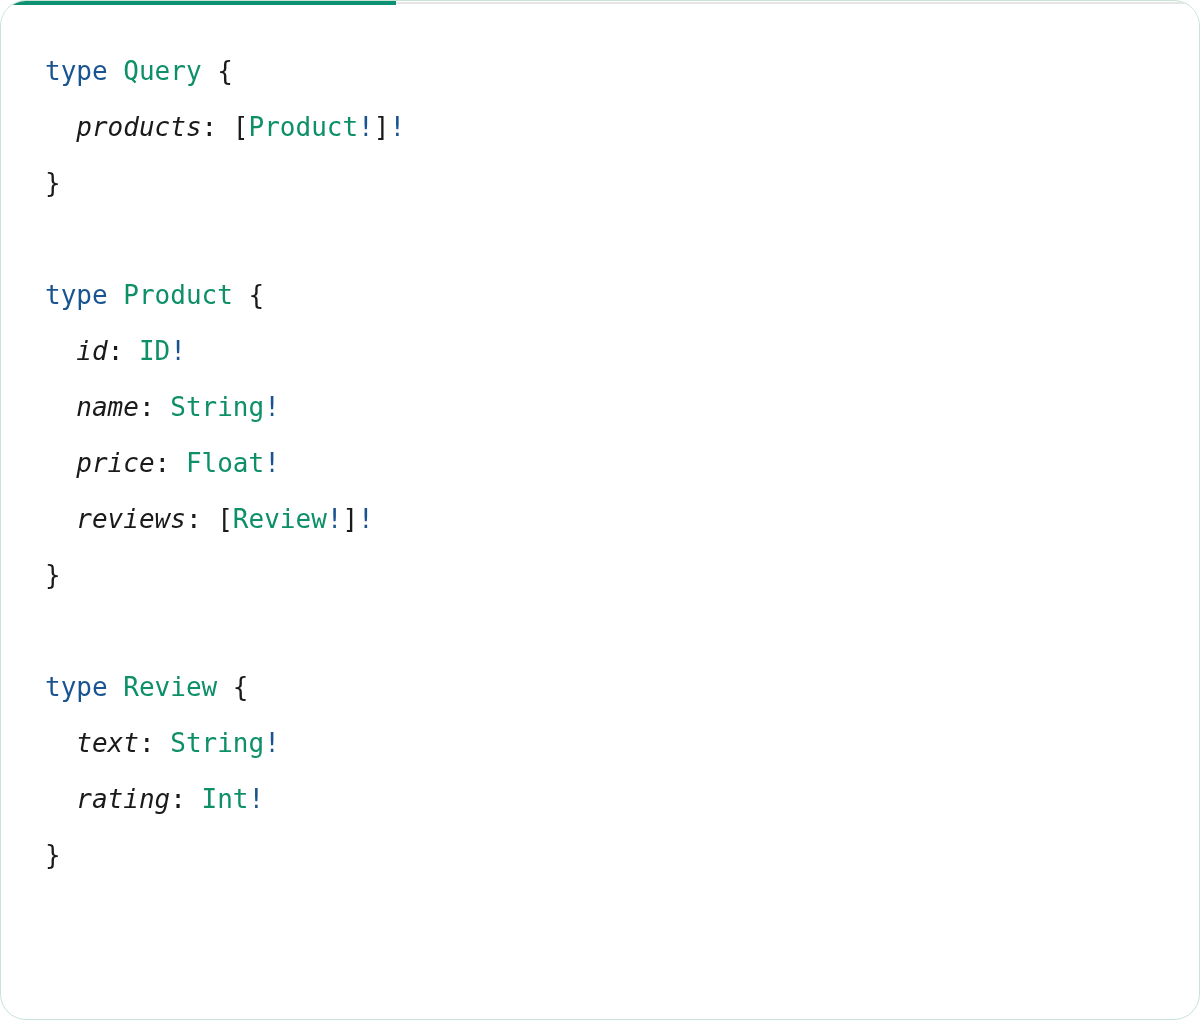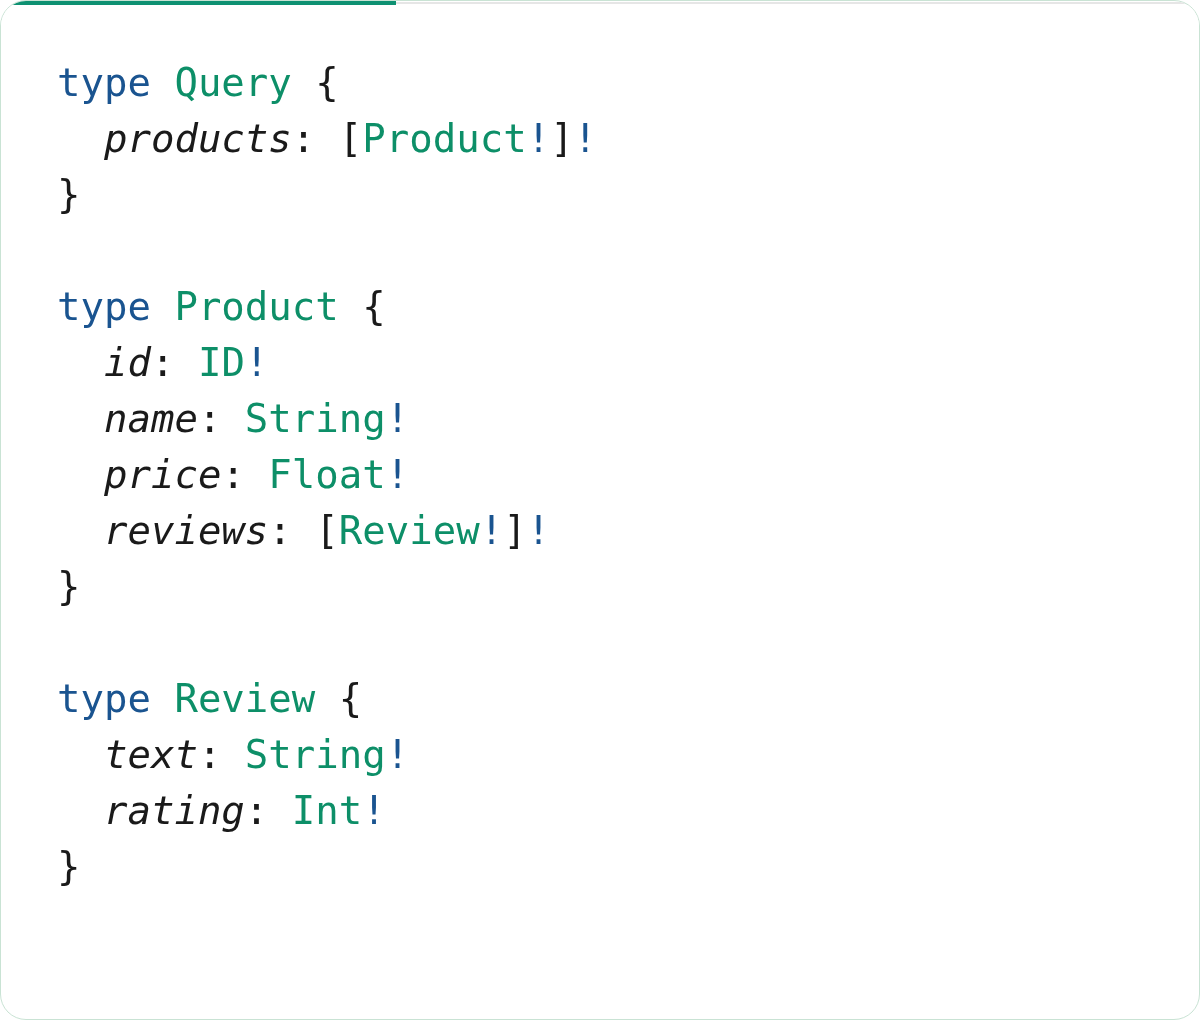--- a/index.html
+++ b/index.html
@@ -68,23 +68,23 @@
     height: 4px;
     background: #0e9172;
   }
 
   
   .code-body {
     padding: 34px 0 0 40px;
     background: #ffffff;
   }
   .code-block {
-    margin: 16px;
+    margin: 4px;
     font-family: "DejaVu Sans Mono", "Liberation Mono", monospace;
-    font-size: 39px;
+    font-size: 26px;
     line-height: 56px;
     white-space: pre;
     color: #1a1a1a;
     letter-spacing: 0px;
   }
   .code-line {
     display: block;
     height: 56px;
     white-space: pre;
   }

